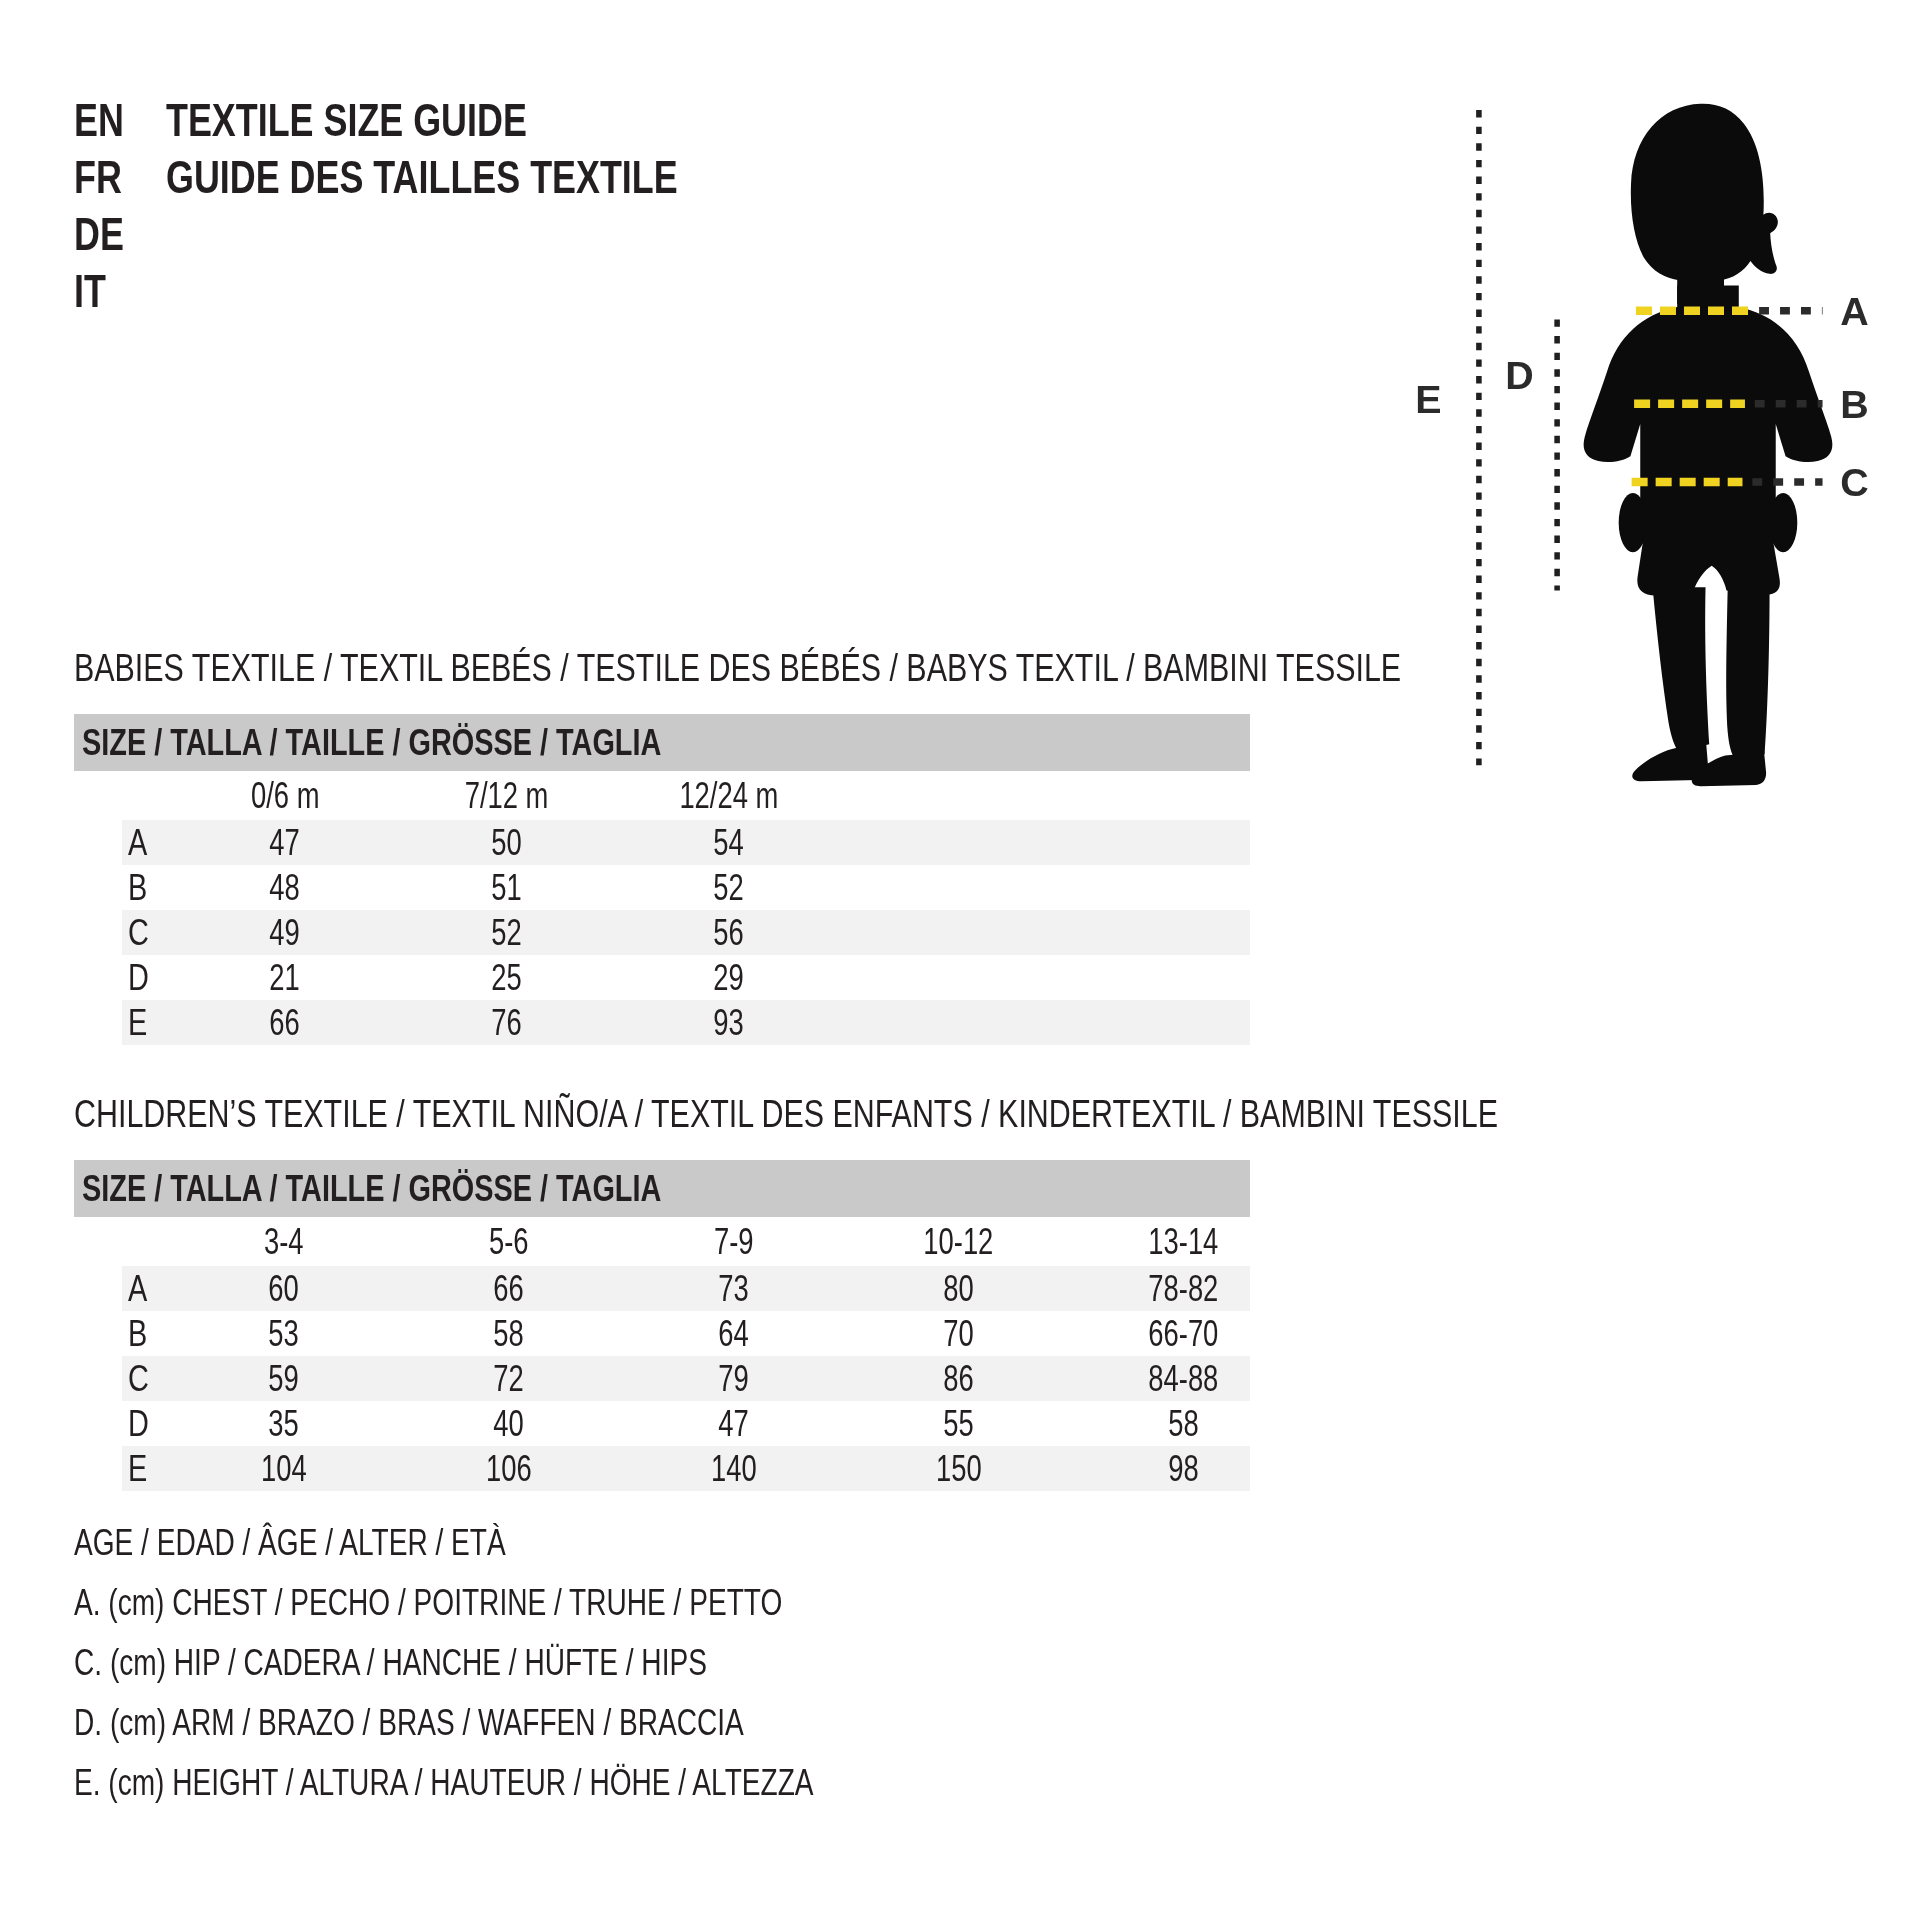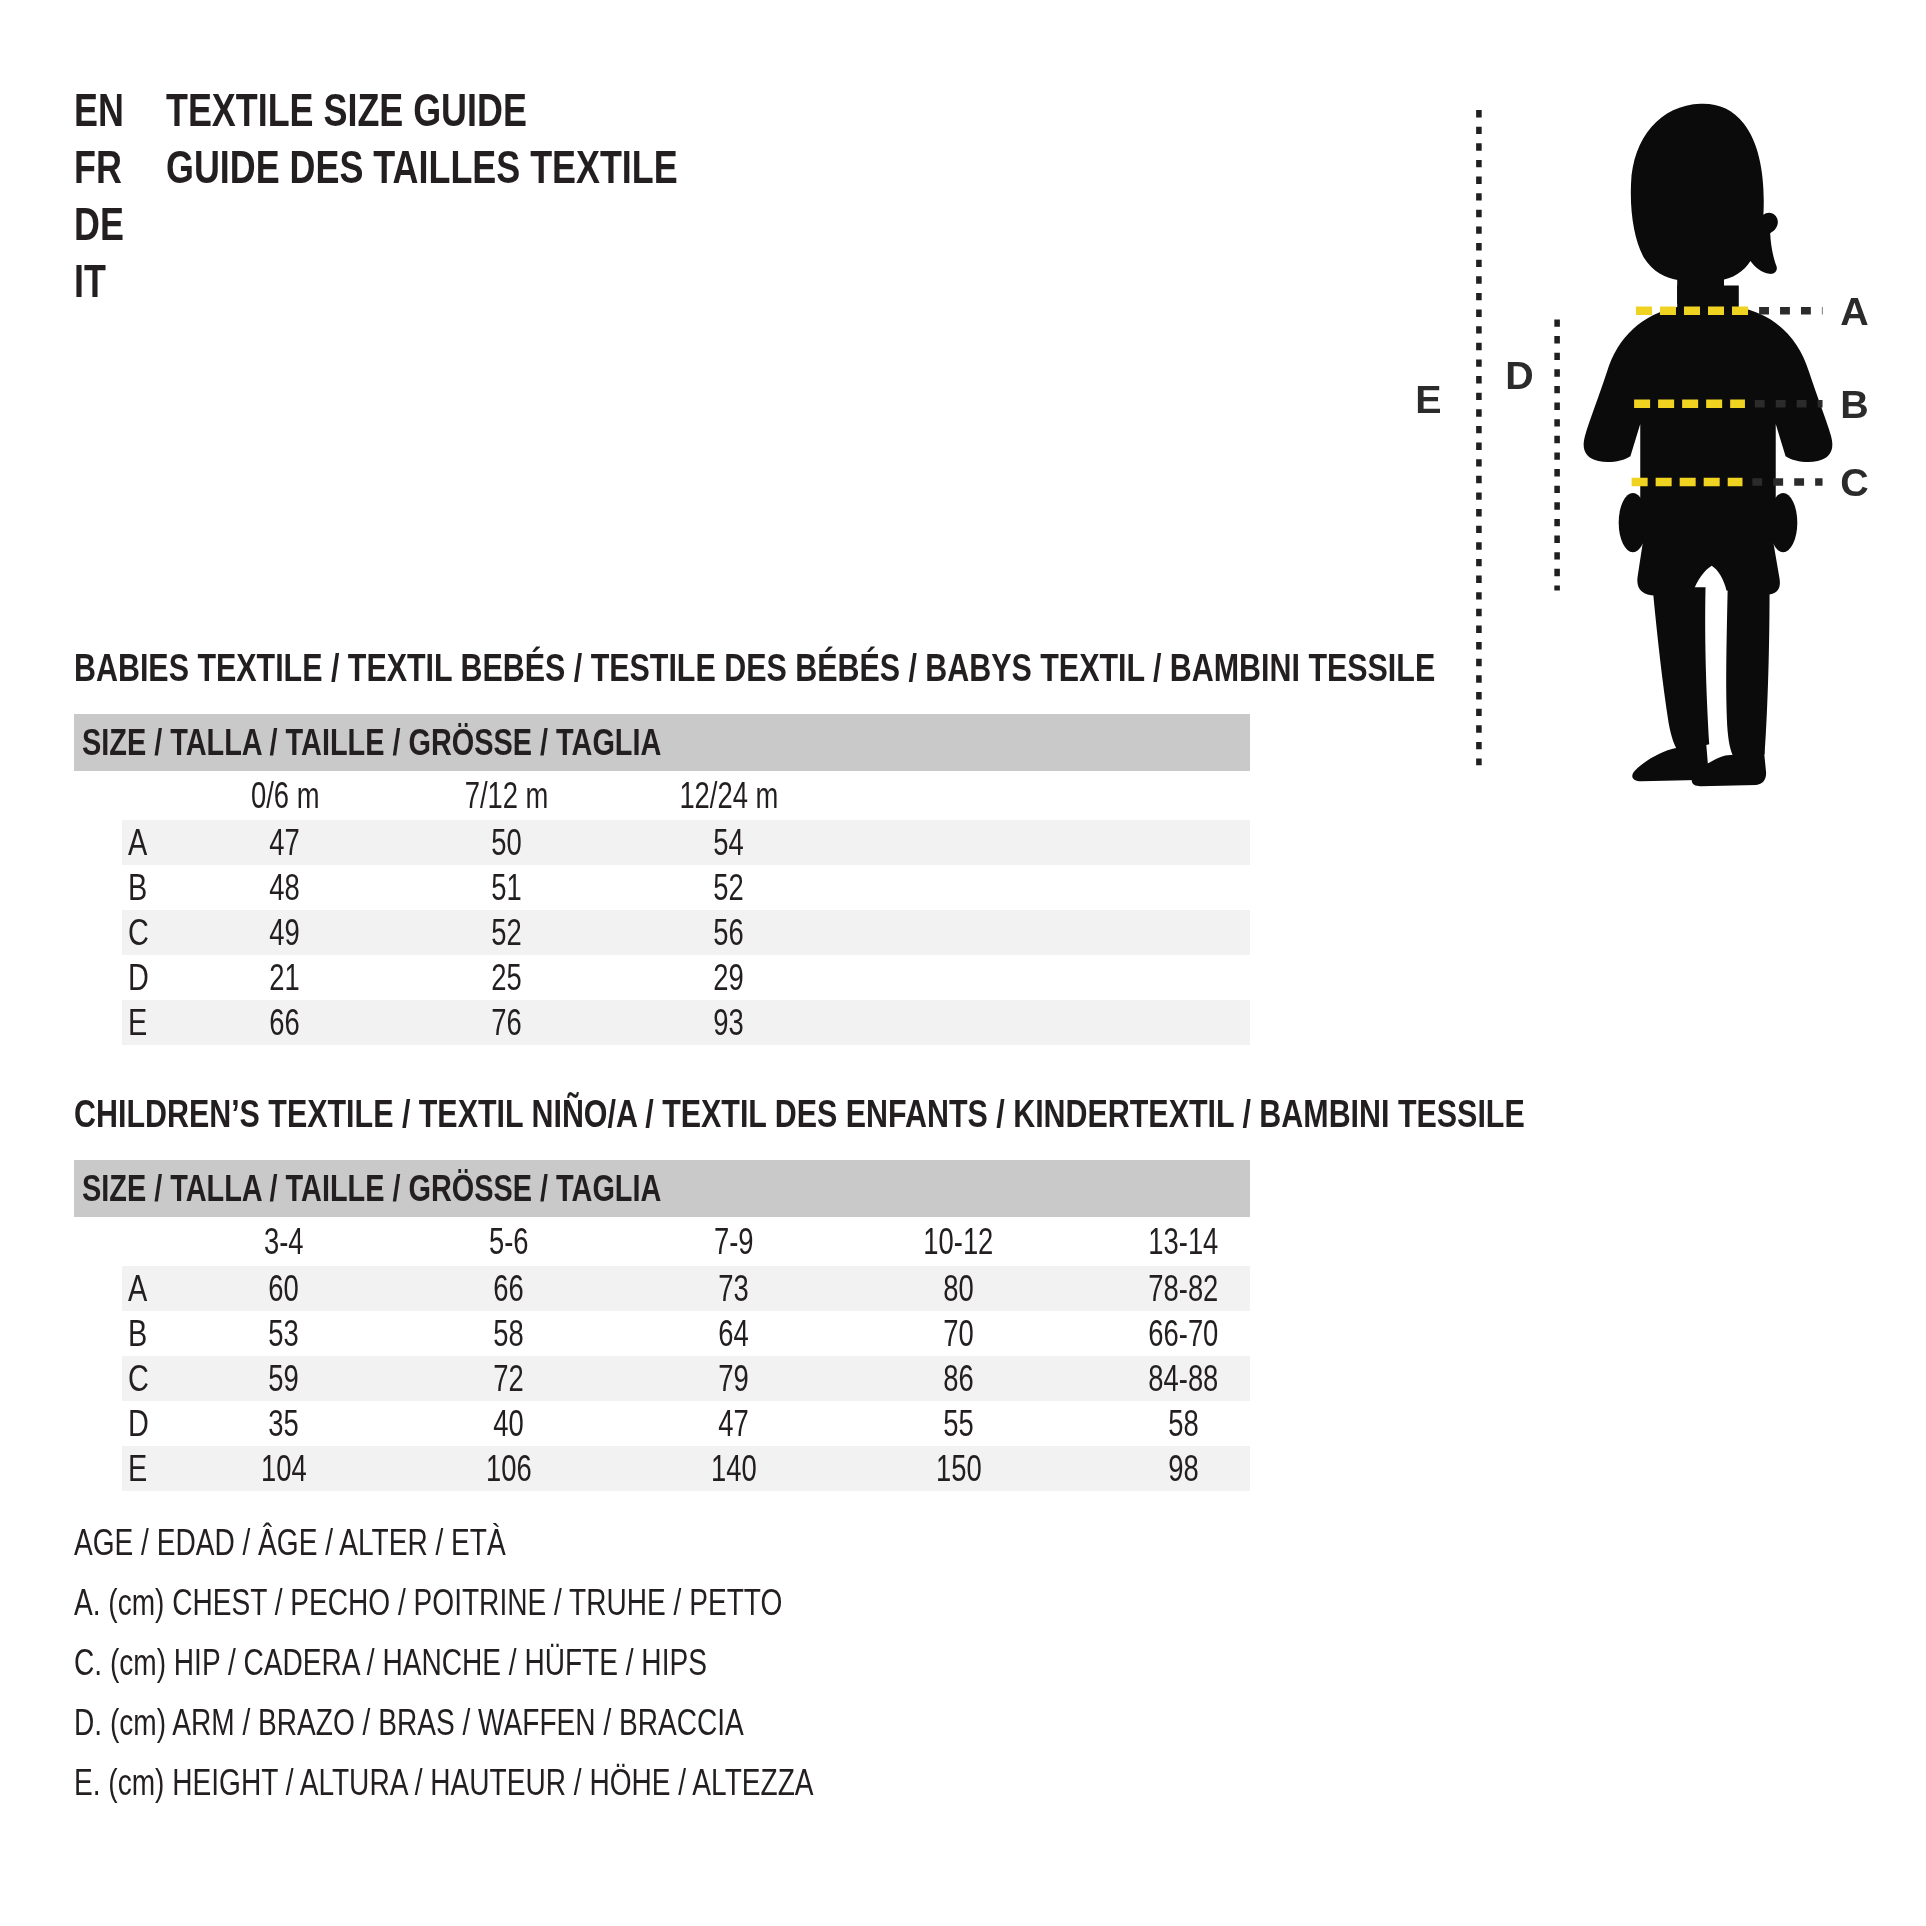--- a/index.html
+++ b/index.html
@@ -7,25 +7,25 @@
     position:relative; width:1926px; height:1926px;
     background:#ffffff; overflow:hidden;
     font-family:"Liberation Sans","DejaVu Sans",sans-serif;
     color:#231f20;
   }
   
   .cond  { display:inline-block; transform:scaleX(.78); transform-origin:0 50%; white-space:nowrap; }
   .condc { display:inline-block; transform:scaleX(.74); transform-origin:50% 50%; white-space:nowrap; }
 
   
-  .langs { position:absolute; left:74px; top:81px; }
+  .langs { position:absolute; left:74px; top:91px; }
   .lang-row { display:flex; height:57px; align-items:center; font-size:46px; font-weight:700; }
   .lang-code { width:92px; }
   
-  .section-title { position:absolute; left:74px; height:49px; font-size:39px; font-weight:700; display:flex; align-items:center; }
+  .section-title { position:absolute; left:74px; height:49px; font-size:39px; font-weight:400; display:flex; align-items:center; }
 
   
   .table { position:absolute; left:74px; width:1176px; }
   .size-bar { height:57px; background:#c9c9c9; display:flex; align-items:center; padding-left:8px; box-sizing:border-box;
               font-size:37px; font-weight:700; }
   .trow { display:grid; align-items:center; height:45px; font-size:37px; font-weight:400;margin-left:48px; }
   .thead { height:49px; background:#ffffff; }
   .babies-grid   { grid-template-columns:52px 222px 222px 222px 1fr; }
   .children-grid { grid-template-columns:49px 225px 225px 225px 225px 225px 1fr; }
   .alt { background:#f2f2f2; }

